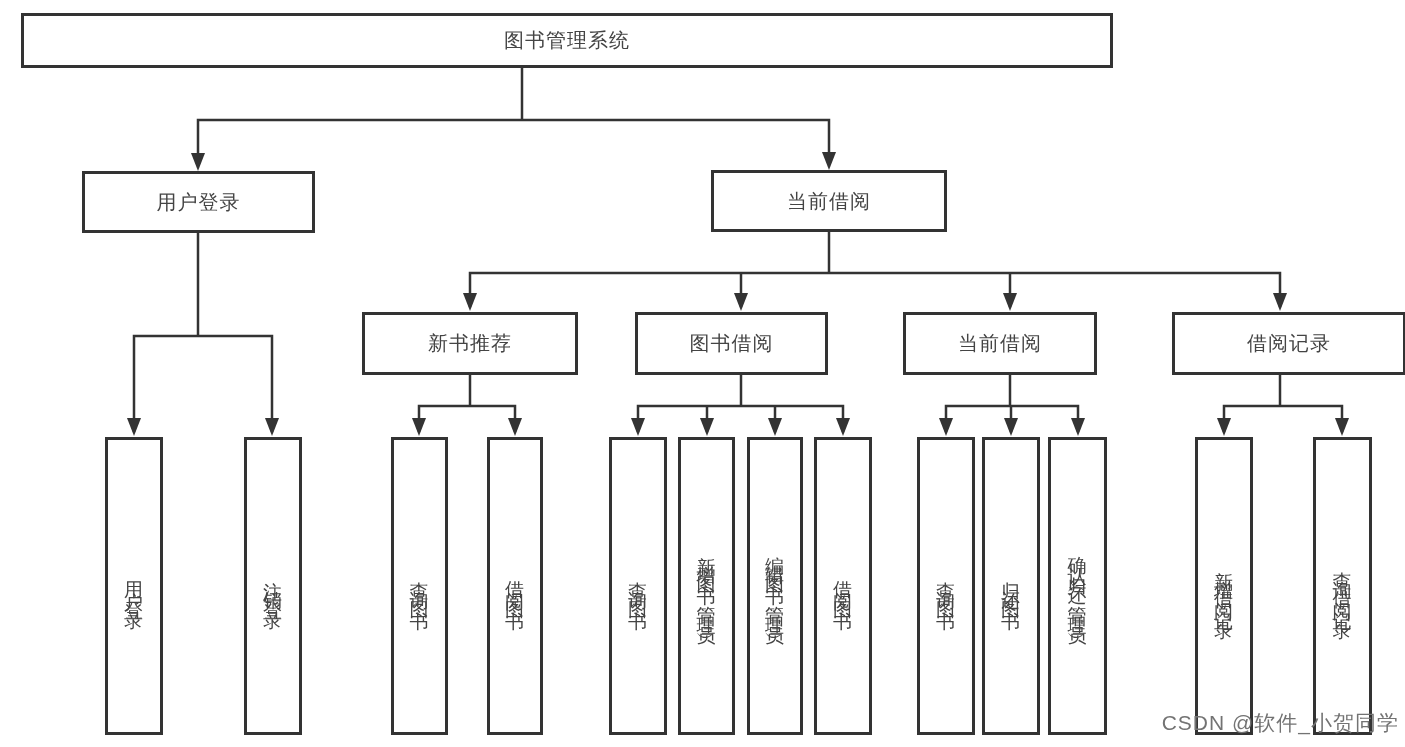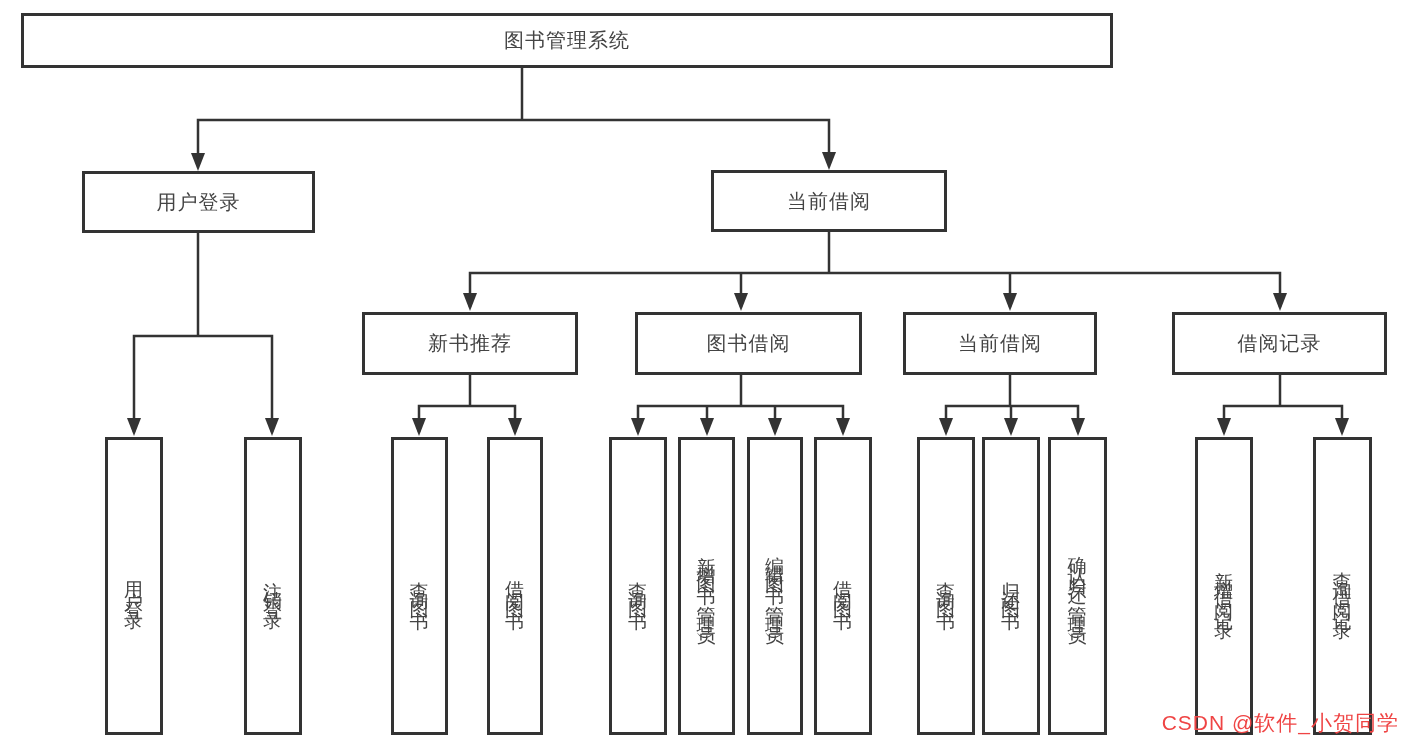--- a/index.html
+++ b/index.html
@@ -38,21 +38,21 @@
     font-size: 19px;
     line-height: 1;
     letter-spacing: 10px;
     color: #444444;
   }
   #watermark {
     position: absolute;
     right: 6px;
     bottom: 10px;
     font-size: 21px;
-    color: #ef4444;
+    color: #737373;
     letter-spacing: 1px;
     pointer-events: none;
   }
 </style>
 </head>
 <body>
 
 <div id="canvas">
 
   <svg id="wires" viewBox="0 0 1405 747" xmlns="http://www.w3.org/2000/svg">
@@ -114,27 +114,27 @@
   <div class="node lvl2" style="left:82px; width:233px">
     <span>用户登录</span>
   </div>
   <div class="node lvl2" style="left:711px; top:170px; width:236px">
     <span>当前借阅</span>
   </div>
 
   <div class="node lvl3" style="left:362px; width:216px">
     <span>新书推荐</span>
   </div>
-  <div class="node lvl3" style="left:635px; width:227px">
+  <div class="node lvl3" style="left:635px; width:193px">
     <span>图书借阅</span>
   </div>
   <div class="node lvl3" style="left:903px; width:194px">
     <span>当前借阅</span>
   </div>
-  <div class="node lvl3" style="left:1172px; width:215px">
+  <div class="node lvl3" style="left:1172px; width:234px">
     <span>借阅记录</span>
   </div>
 
   <div class="node leaf" style="left:105px; width:58px">
     <span class="vtext">用户登录</span>
   </div>
   <div class="node leaf" style="left:244px; width:58px">
     <span class="vtext">注销登录</span>
   </div>
 

